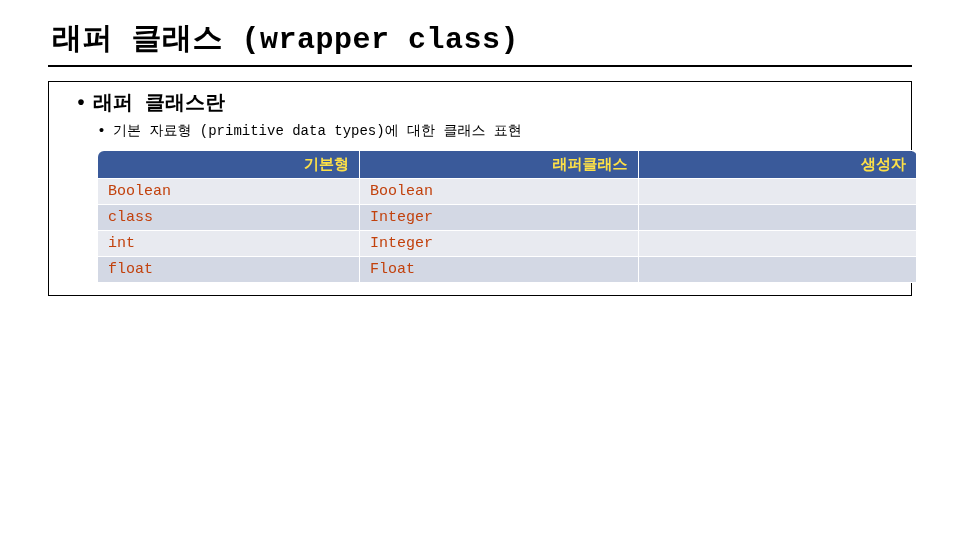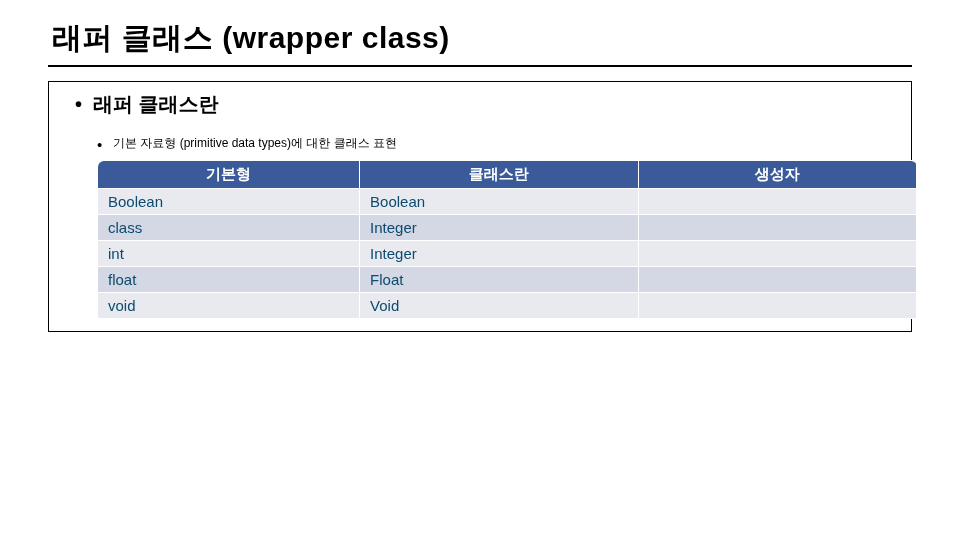--- a/index.html
+++ b/index.html
@@ -10,20 +10,21 @@
     background: #ffffff;
     font-family: "Malgun Gothic", "Segoe UI", Arial, sans-serif;
     color: #000000;
   }
   .slide {
     box-sizing: border-box;
     width: 960px;
     height: 540px;
     padding: 18px 48px 24px 48px;
     position: relative;
+    font-family: Liberation Mono, monospace;
   }
   .title {
     font-size: 30px;
     font-weight: 700;
     letter-spacing: 0.5px;
     margin: 0 0 6px 0;
     padding-left: 4px;
   }
   .title-rule {
     border: none;
@@ -50,60 +51,60 @@
   }
   .bullet-item.level1::before {
     content: "•";
     position: absolute;
     left: 2px;
     top: 0;
     font-size: 20px;
     color: #000;
   }
   .bullet-item.level2 {
-    font-size: 12px;
+    font-size: 14px;
     font-weight: 400;
     position: relative;
     padding-left: 40px;
     line-height: 1.5;
-    margin-top: 16px;
+    margin-top: 3px;
   }
   .bullet-item.level2::before {
     content: "•";
     position: absolute;
     left: 24px;
     top: 0;
     font-size: 15px;
     color: #000;
   }
   .tbl-wrap {
     margin-top: 8px;
     padding-left: 24px;
   }
   table.data {
     width: 820px;
     border-collapse: collapse;
     table-layout: fixed;
   }
   table.data th {
     background: #3a5a9a;
-    color: #ffffff;
-    text-align: center;
+    color: #fde047;
+    text-align: right;
     font-weight: 700;
     font-size: 15px;
     padding: 4px 10px;
     border: 1px solid #ffffff;
   }
   table.data th:first-child { border-top-left-radius: 6px; }
   table.data th:last-child  { border-top-right-radius: 6px; }
   table.data td {
     font-size: 15px;
     padding: 4px 10px;
     border: 1px solid #ffffff;
-    color: #0c4a6e;
+    color: #c2410c;
     background: #e8eaf0;
   }
   table.data tbody tr:nth-child(even) td {
     background: #d3d8e4;
   }
   table.data col.c1 { width: 32%; }
   table.data col.c2 { width: 34%; }
   table.data col.c3 { width: 34%; }
 </style>
 </head>
@@ -123,21 +124,21 @@
     <div class="tbl-wrap">
       <table class="data">
         <colgroup>
           <col class="c1">
             <col class="c2">
             <col class="c3">
         </colgroup>
         <thead>
           <tr>
             <th>기본형</th>
-            <th>클래스란</th>
+            <th>래퍼클래스</th>
             <th>생성자</th>
           </tr>
         </thead>
         <tbody>
           <tr>
             <td>Boolean</td>
             <td>Boolean</td>
             <td></td>
           </tr>
           <tr>
@@ -148,22 +149,17 @@
           <tr>
             <td>int</td>
             <td>Integer</td>
             <td></td>
           </tr>
           <tr>
             <td>float</td>
             <td>Float</td>
             <td></td>
           </tr>
-          <tr>
-            <td>void</td>
-            <td>Void</td>
-            <td></td>
-          </tr>
         </tbody>
       </table>
     </div>
   </div>
 </div>
 
 </body></html>

